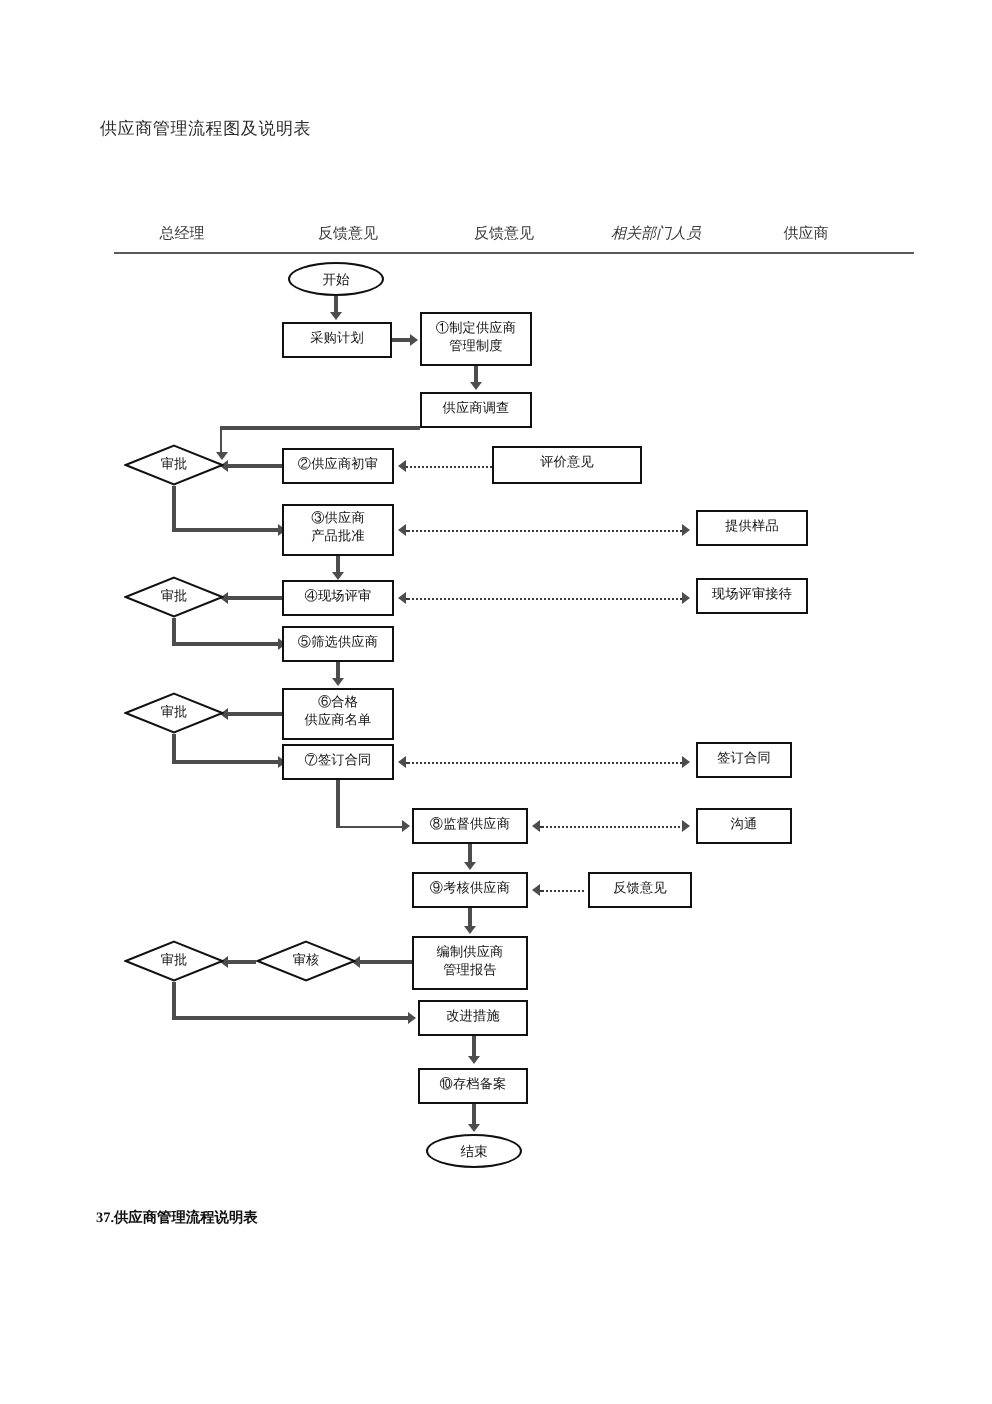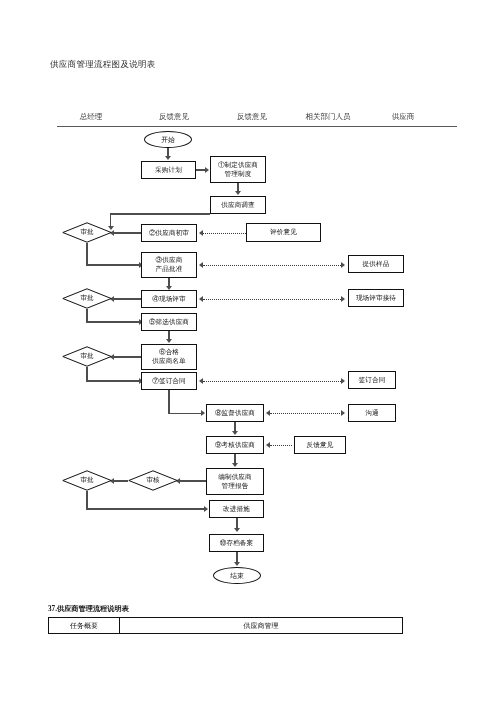--- a/index.html
+++ b/index.html
@@ -149,21 +149,21 @@
 </head>
 <body>
 
 <div id="page">
 
   <div class="doc-title">供应商管理流程图及说明表</div>
 
   <div class="lane-head" style="left:57px;width:68px;">总经理</div>
   <div class="lane-head" style="left:135px;width:78px;">反馈意见</div>
   <div class="lane-head" style="left:216px;width:72px;">反馈意见</div>
-  <div class="lane-head" style="left:288px;width:80px;">相关部门人员</div>
+  <div class="lane-head" style="left:288px;width:80px;font-style:italic;">相关部门人员</div>
   <div class="lane-head" style="left:370px;width:66px;">供应商</div>
   <div class="lane-rule" style="left:57px;width:400px;"></div>
 
   <div class="terminator" style="left:144px;top:131px;width:48px;height:17px;">开始</div>
   <div class="ln lnv" style="left:167.3px;top:148px;height:9px;"></div>
   <div class="arrow arr-down" style="left:165px;top:156px;"></div>
 
   <div class="node" style="left:141px;top:161px;width:55px;height:18px;">
       <span>采购计划</span>
     </div>
@@ -344,22 +344,14 @@
 
   <div class="node" style="left:209px;top:534px;width:55px;height:18px;">
       <span>⑩存档备案</span>
     </div>
   <div class="ln lnv" style="left:236.3px;top:552px;height:11px;"></div>
   <div class="arrow arr-down" style="left:234px;top:562px;"></div>
 
   <div class="terminator" style="left:213px;top:567px;width:48px;height:17px;">结束</div>
 
   <div class="sec-title">37.供应商管理流程说明表</div>
-  <table class="tbl">
-    <tbody>
-        <tr>
-      <td class="k">任务概要</td>
-      <td>供应商管理</td>
-    </tr>
-  </tbody>
-    </table>
 
 </div>
 
 </body></html>

